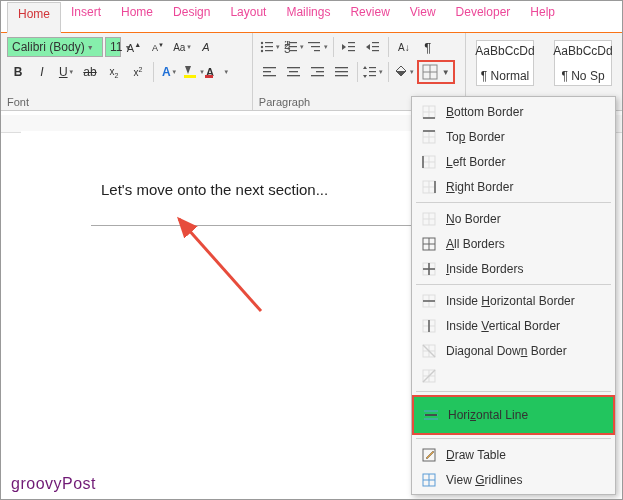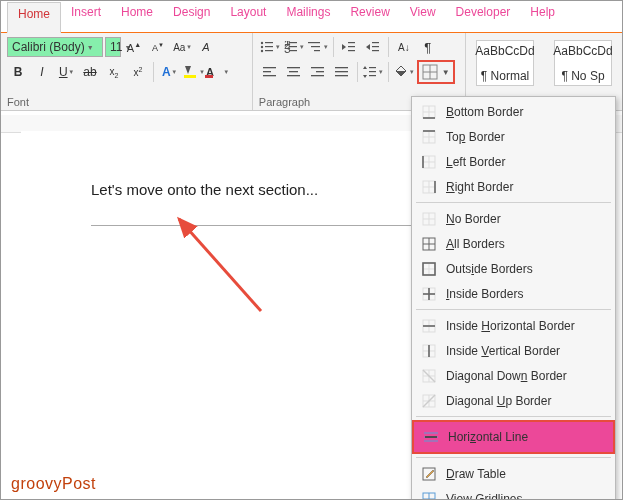--- a/index.html
+++ b/index.html
@@ -17,30 +17,30 @@
 .btn svg{display:block}
 .sep{width:1px;height:20px;background:#d0d0d0;margin:0 2px}
 .styles{display:flex;gap:20px;padding:4px}
 .stylecard{border:1px solid #ccc;background:#fff;width:58px;height:46px;display:flex;flex-direction:column;align-items:center;justify-content:space-between;padding:3px 0 2px 0;font-size:10px;color:#555;cursor:pointer}
 .stylecard .sample{font-size:12px;color:#333}
 .borders-btn{border:2px solid #e74c3c;padding:1px;display:flex;align-items:center;height:24px;cursor:pointer}
 .borders-btn .iconwrap{width:20px;height:20px;display:flex;align-items:center;justify-content:center}
 .borders-btn .ddarrow{font-size:8px;color:#555;padding:0 2px}
 .ruler{height:18px;background:#f8f8f8;border-bottom:1px solid #ddd;position:relative;margin-top:4px}
 .doc{position:absolute;left:20px;top:130px;right:20px;bottom:40px;background:#fff}
-.doctext{position:absolute;left:70px;top:50px;font-size:15px;color:#222}
+.doctext{position:absolute;left:80px;top:50px;font-size:15px;color:#222}
 .hr{position:absolute;left:70px;top:94px;width:330px;height:1px;background:#aaa}
 .menu{position:absolute;right:6px;top:95px;width:205px;background:#f6f6f6;border:1px solid #bababa;box-shadow:2px 2px 6px rgba(0,0,0,.25);padding:2px 0}
 .mitem{display:flex;align-items:center;gap:8px;height:25px;padding:0 10px 0 8px;cursor:default;color:#333}
 .mitem.disabled{color:#b5b5b5}
-.mitem.sel{background:#ec4899;border:2px solid #e74c3c;height:34px}
+.mitem.sel{background:#22c55e;border:2px solid #e74c3c;height:40px}
 .mitem .ico{width:18px;height:18px;display:flex;align-items:center;justify-content:center}
 .mitem .lbl u{text-decoration:underline}
 .msep{height:1px;background:#d0d0d0;margin:3px 4px}
-.watermark{position:absolute;left:10px;bottom:6px;font-size:16px;color:#c2410c;letter-spacing:.5px}
+.watermark{position:absolute;left:10px;bottom:6px;font-size:16px;color:#701a75;letter-spacing:.5px}
 .arrow{position:absolute;left:160px;top:210px;pointer-events:none}
 .drop{font-size:7px;color:#666;margin-left:2px}
 </style>
 </head>
 <body>
 
 <div class="tabbar">
     <div class="tab active">Home</div>
     <div class="tab">Insert</div>
     <div class="tab">Home</div>
@@ -338,31 +338,20 @@
         </svg>
       </span>
       <span class="lbl"><u>A</u>ll Borders</span>
     </div>
     <div class="mitem">
       <span class="ico">
         <svg width="16" height="16">
           <rect x="2" y="2" width="12" height="12" fill="none" stroke="#ddd"></rect>
           <line x1="8" y1="2" x2="8" y2="14" stroke="#ddd"></line>
           <line x1="2" y1="8" x2="14" y2="8" stroke="#ddd"></line>
-          <rect x="2" y="2" width="12" height="12" fill="none" stroke="#666" stroke-width="1.6"></rect>
-        </svg>
-      </span>
-      <span class="lbl">Outs<u>i</u>de Borders</span>
-    </div>
-    <div class="mitem">
-      <span class="ico">
-        <svg width="16" height="16">
-          <rect x="2" y="2" width="12" height="12" fill="none" stroke="#ddd"></rect>
-          <line x1="8" y1="2" x2="8" y2="14" stroke="#ddd"></line>
-          <line x1="2" y1="8" x2="14" y2="8" stroke="#ddd"></line>
           <line x1="8" y1="2" x2="8" y2="14" stroke="#666" stroke-width="1.6"></line>
           <line x1="2" y1="8" x2="14" y2="8" stroke="#666" stroke-width="1.6"></line>
         </svg>
       </span>
       <span class="lbl"><u>I</u>nside Borders</span>
     </div>
     <div class="msep"></div>
     <div class="mitem">
       <span class="ico">
         <svg width="16" height="16">
@@ -398,21 +387,20 @@
     </div>
     <div class="mitem disabled">
       <span class="ico">
         <svg width="16" height="16">
           <rect x="2" y="2" width="12" height="12" fill="none" stroke="#ddd"></rect>
           <line x1="8" y1="2" x2="8" y2="14" stroke="#ddd"></line>
           <line x1="2" y1="8" x2="14" y2="8" stroke="#ddd"></line>
           <line x1="2" y1="14" x2="14" y2="2" stroke="#ccc" stroke-width="1.4"></line>
         </svg>
       </span>
-      <span class="lbl">Diagonal <u>U</u>p Border</span>
     </div>
     <div class="msep"></div>
     <div class="mitem sel">
       <span class="ico">
         <svg width="16" height="16">
           <line x1="1" y1="4" x2="15" y2="4" stroke="#5b9bd5"></line>
           <line x1="1" y1="8" x2="15" y2="8" stroke="#5b9bd5"></line>
           <line x1="1" y1="12" x2="15" y2="12" stroke="#5b9bd5"></line>
           <line x1="2" y1="8" x2="14" y2="8" stroke="#444" stroke-width="1.8"></line>
         </svg>

